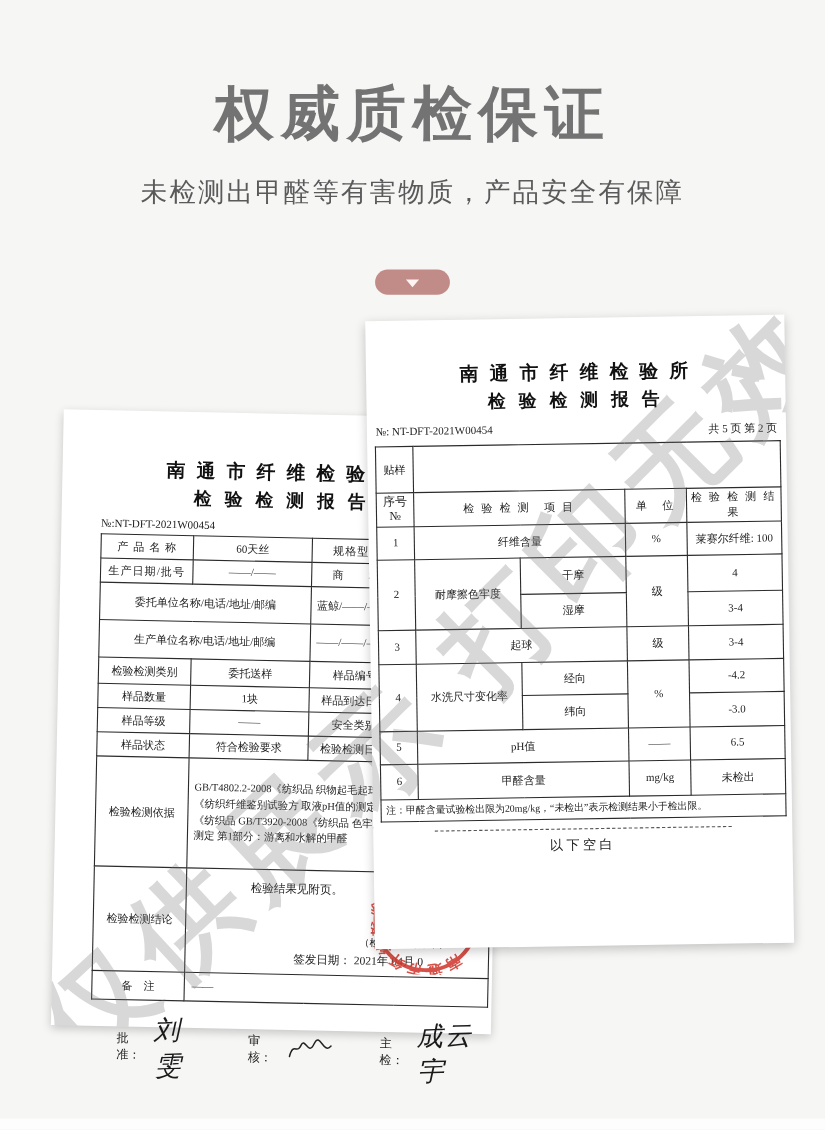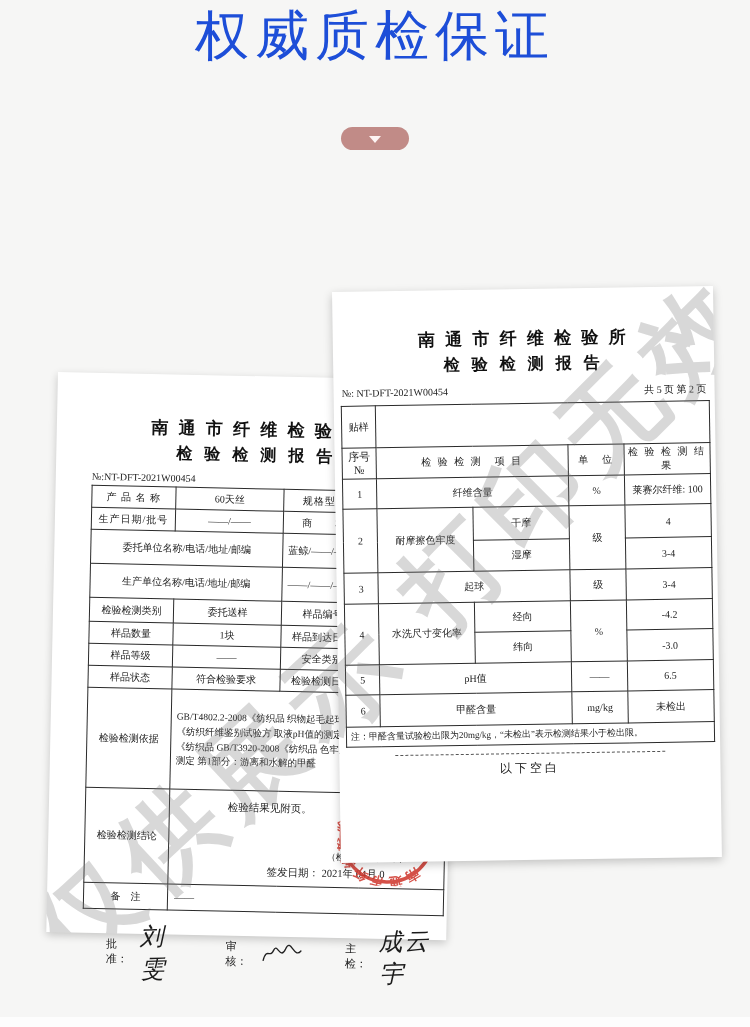--- a/index.html
+++ b/index.html
@@ -6,21 +6,21 @@
   html,body { width:750px; }
   body {
     width:750px; height:1027px; position:relative;
     background:#f6f6f5; overflow:hidden;
     font-family:"Liberation Sans", sans-serif;
     color:#333;
   }
   
   .hero { position:absolute; top:0; left:0; width:750px; text-align:center; }
   .hero-title {
-    font-size:54px; font-weight:normal; color:#1d4ed8;
+    margin-top:68px; font-size:54px; font-weight:bold; color:#737373;
     letter-spacing:6px; font-family:"Liberation Sans", sans-serif;
   }
   .hero-sub { margin-top:18px; font-size:24px; color:#5a5a5a; letter-spacing:2px; }
   .pill {
     display:inline-block; margin-top:36px; width:68px; height:23px;
     border-radius:12px; background:#c18b87; position:relative; border:none; cursor:pointer;
   }
   .pill .tri {
     position:absolute; left:50%; top:50%; transform:translate(-50%,-42%);
     width:0; height:0; border-left:6px solid transparent; border-right:6px solid transparent;
@@ -82,20 +82,21 @@
   }
   .wm-clip-left  .wm-text { left:-153px; top:188px; }
   .wm-clip-right .wm-text { left:-427px; top:268px; }
   .footer-strip { position:absolute; left:0; bottom:0; width:750px; height:10px; background:#fdfdfd; }
 </style>
 </head>
 <body>
 
 <div class="hero">
   <div class="hero-title">权威质检保证</div>
+  <div class="hero-sub">未检测出甲醛等有害物质，产品安全有保障</div>
   <br>
   <button class="pill">
     <span class="tri"></span>
   </button>
 </div>
 
 <div class="collage">
 
   <div class="cert cert-left">
     <h2>南 通 市 纤 维 检 验 所</h2>

